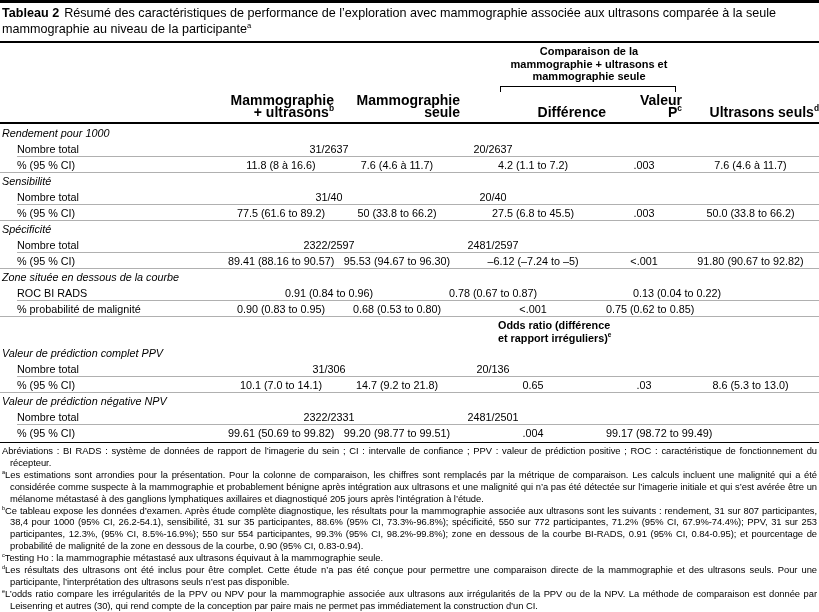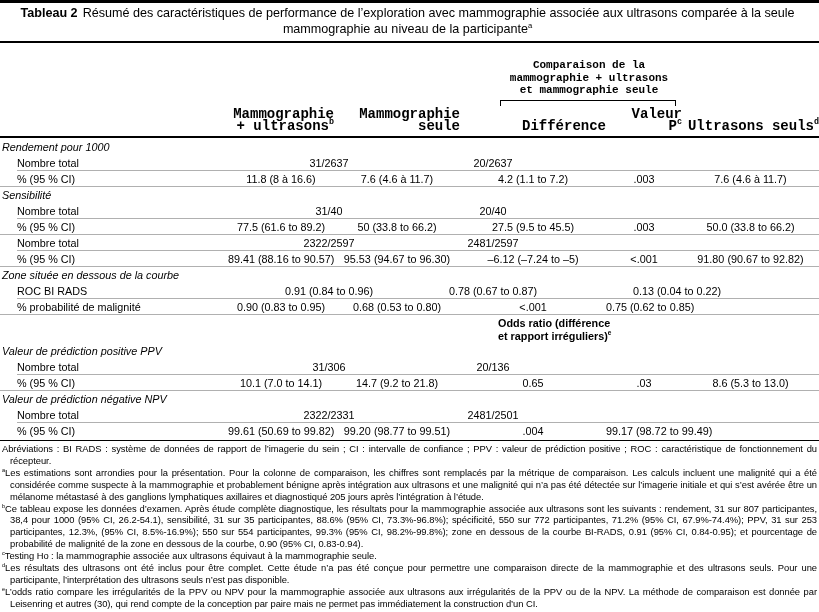--- a/index.html
+++ b/index.html
@@ -6,25 +6,25 @@
   .page {
     width:819px; height:612px; box-sizing:border-box;
     font-family:"Liberation Sans", sans-serif; color:#000;
     background:#fff; display:flex; flex-direction:column;
     border-top:3px solid #000;
   }
   sup { font-size:0.6em; vertical-align:super; line-height:0; }
   .t:empty, sup:empty { display:none; }
 
   
-  .title { font-size:12.6px; line-height:15.5px; padding:3px 6px 4px 2px; border-bottom:2px solid #000;text-align:center; }
+  .title { font-size:12.6px; line-height:15.5px; padding:3px 6px 4px 2px; border-bottom:2px solid #000; }
   .title b { padding-right:5px; }
 
   
-  .thead { padding-top:15px;font-family:Liberation Mono, monospace; }
+  .thead { padding-top:1px; }
   .grid6 { display:grid; grid-template-columns:228px 106px 126px 146px 76px 137px; }
   .grid5 { display:grid; grid-template-columns:228px 106px 126px 222px 137px; }
   .spanner-cell { grid-column:4; }
   .spanner-text { width:166px; margin:1px 0 0 46px; text-align:center; font-weight:bold; font-size:11px; line-height:12.5px; }
   .bracket { height:6px; width:176px; margin:3px 0 0 40px; border:1.5px solid #000; border-bottom:none; box-sizing:border-box; }
   .hrow { align-items:end; padding:2px 0 3px 0; border-bottom:2px solid #000; }
   .hcell { text-align:right; font-weight:bold; font-size:14px; line-height:12.5px; }
 
   
   .row { height:16px; line-height:16px; font-size:10.8px; }
@@ -126,25 +126,33 @@
       <div class="val">31/40</div>
       <div class="val">20/40</div>
       <div class="val"></div>
       <div class="val"></div>
       <div class="val">20/40</div>
     </div>
     <div class="row sub grid6 hl-full">
       <div class="lbl">% (95 % CI)</div>
       <div class="val">77.5 (61.6 to 89.2)</div>
       <div class="val">50 (33.8 to 66.2)</div>
-      <div class="val">27.5 (9.5 to 45.5)</div>
+      <div class="val">27.5 (6.8 to 45.5)</div>
       <div class="val">.003</div>
       <div class="val">50.0 (33.8 to 66.2)</div>
     </div>
 
+    <div class="row section grid6">
+      <div class="lbl">Spécificité</div>
+      <div class="val"></div>
+        <div class="val"></div>
+        <div class="val"></div>
+        <div class="val"></div>
+        <div class="val"></div>
+    </div>
     <div class="row sub grid6 hl-ind">
       <div class="lbl">Nombre total</div>
       <div class="val">2322/2597</div>
       <div class="val">2481/2597</div>
       <div class="val"></div>
       <div class="val"></div>
       <div class="val">2383/2596</div>
     </div>
     <div class="row sub grid6 hl-full">
       <div class="lbl">% (95 % CI)</div>
@@ -178,21 +186,21 @@
       <div class="val">&lt;.001</div>
       <div class="val">0.75 (0.62 to 0.85)</div>
     </div>
 
     <div class="odds-row">
       <div><span class="t">Odds ratio (différence</span></div>
       <div><span class="t">et rapport irréguliers)</span><sup>e</sup></div>
     </div>
 
     <div class="row section grid6">
-      <div class="lbl">Valeur de prédiction positive PPV</div>
+      <div class="lbl">Valeur de prédiction complet PPV</div>
       <div class="val"></div>
         <div class="val"></div>
         <div class="val"></div>
         <div class="val"></div>
         <div class="val"></div>
     </div>
     <div class="row sub grid6 hl-ind">
       <div class="lbl">Nombre total</div>
       <div class="val">31/306</div>
       <div class="val">20/136</div>
@@ -232,18 +240,18 @@
       <div class="val">.004</div>
       <div class="val">99.17 (98.72 to 99.49)</div>
     </div>
 
   </div>
 
   <div class="foot">
     <p class="fn"><span class="t">Abréviations : BI RADS : système de données de rapport de l’imagerie du sein ; CI : intervalle de confiance ; PPV : valeur de prédiction positive ; ROC : caractéristique de fonctionnement du récepteur.</span></p>
     <p class="fn"><sup>a</sup><span class="t">Les estimations sont arrondies pour la présentation. Pour la colonne de comparaison, les chiffres sont remplacés par la métrique de comparaison. Les calculs incluent une malignité qui a été considérée comme suspecte à la mammographie et probablement bénigne après intégration aux ultrasons et une malignité qui n’a pas été détectée sur l’imagerie initiale et qui s’est avérée être un mélanome métastasé à des ganglions lymphatiques axillaires et diagnostiqué 205 jours après l’intégration à l’étude.</span></p>
     <p class="fn"><sup>b</sup><span class="t">Ce tableau expose les données d’examen. Après étude complète diagnostique, les résultats pour la mammographie associée aux ultrasons sont les suivants : rendement, 31 sur 807 participantes, 38,4 pour 1000 (95% CI, 26.2-54.1), sensibilité, 31 sur 35 participantes, 88.6% (95% CI, 73.3%-96.8%); spécificité, 550 sur 772 participantes, 71.2% (95% CI, 67.9%-74.4%); PPV, 31 sur 253 participantes, 12.3%, (95% CI, 8.5%-16.9%); 550 sur 554 participantes, 99.3% (95% CI, 98.2%-99.8%); zone en dessous de la courbe BI-RADS, 0.91 (95% CI, 0.84-0.95); et pourcentage de probabilité de malignité de la zone en dessous de la courbe, 0.90 (95% CI, 0.83-0.94).</span></p>
-    <p class="fn"><sup>c</sup><span class="t">Testing Ho : la mammographie associée aux ultrasons équivaut à la mammographie seule.</span></p>
+    <p class="fn"><sup>c</sup><span class="t">Testing Ho : la mammographie métastasé aux ultrasons équivaut à la mammographie seule.</span></p>
     <p class="fn"><sup>d</sup><span class="t">Les résultats des ultrasons ont été inclus pour être complet. Cette étude n’a pas été conçue pour permettre une comparaison directe de la mammographie et des ultrasons seuls. Pour une participante, l’interprétation des ultrasons seuls n’est pas disponible.</span></p>
     <p class="fn"><sup>e</sup><span class="t">L’odds ratio compare les irrégularités de la PPV ou NPV pour la mammographie associée aux ultrasons aux irrégularités de la PPV ou de la NPV. La méthode de comparaison est donnée par Leisenring et autres (30), qui rend compte de la conception par paire mais ne permet pas immédiatement la construction d’un CI.</span></p>
   </div>
 
 </div>
 
 </body></html>

